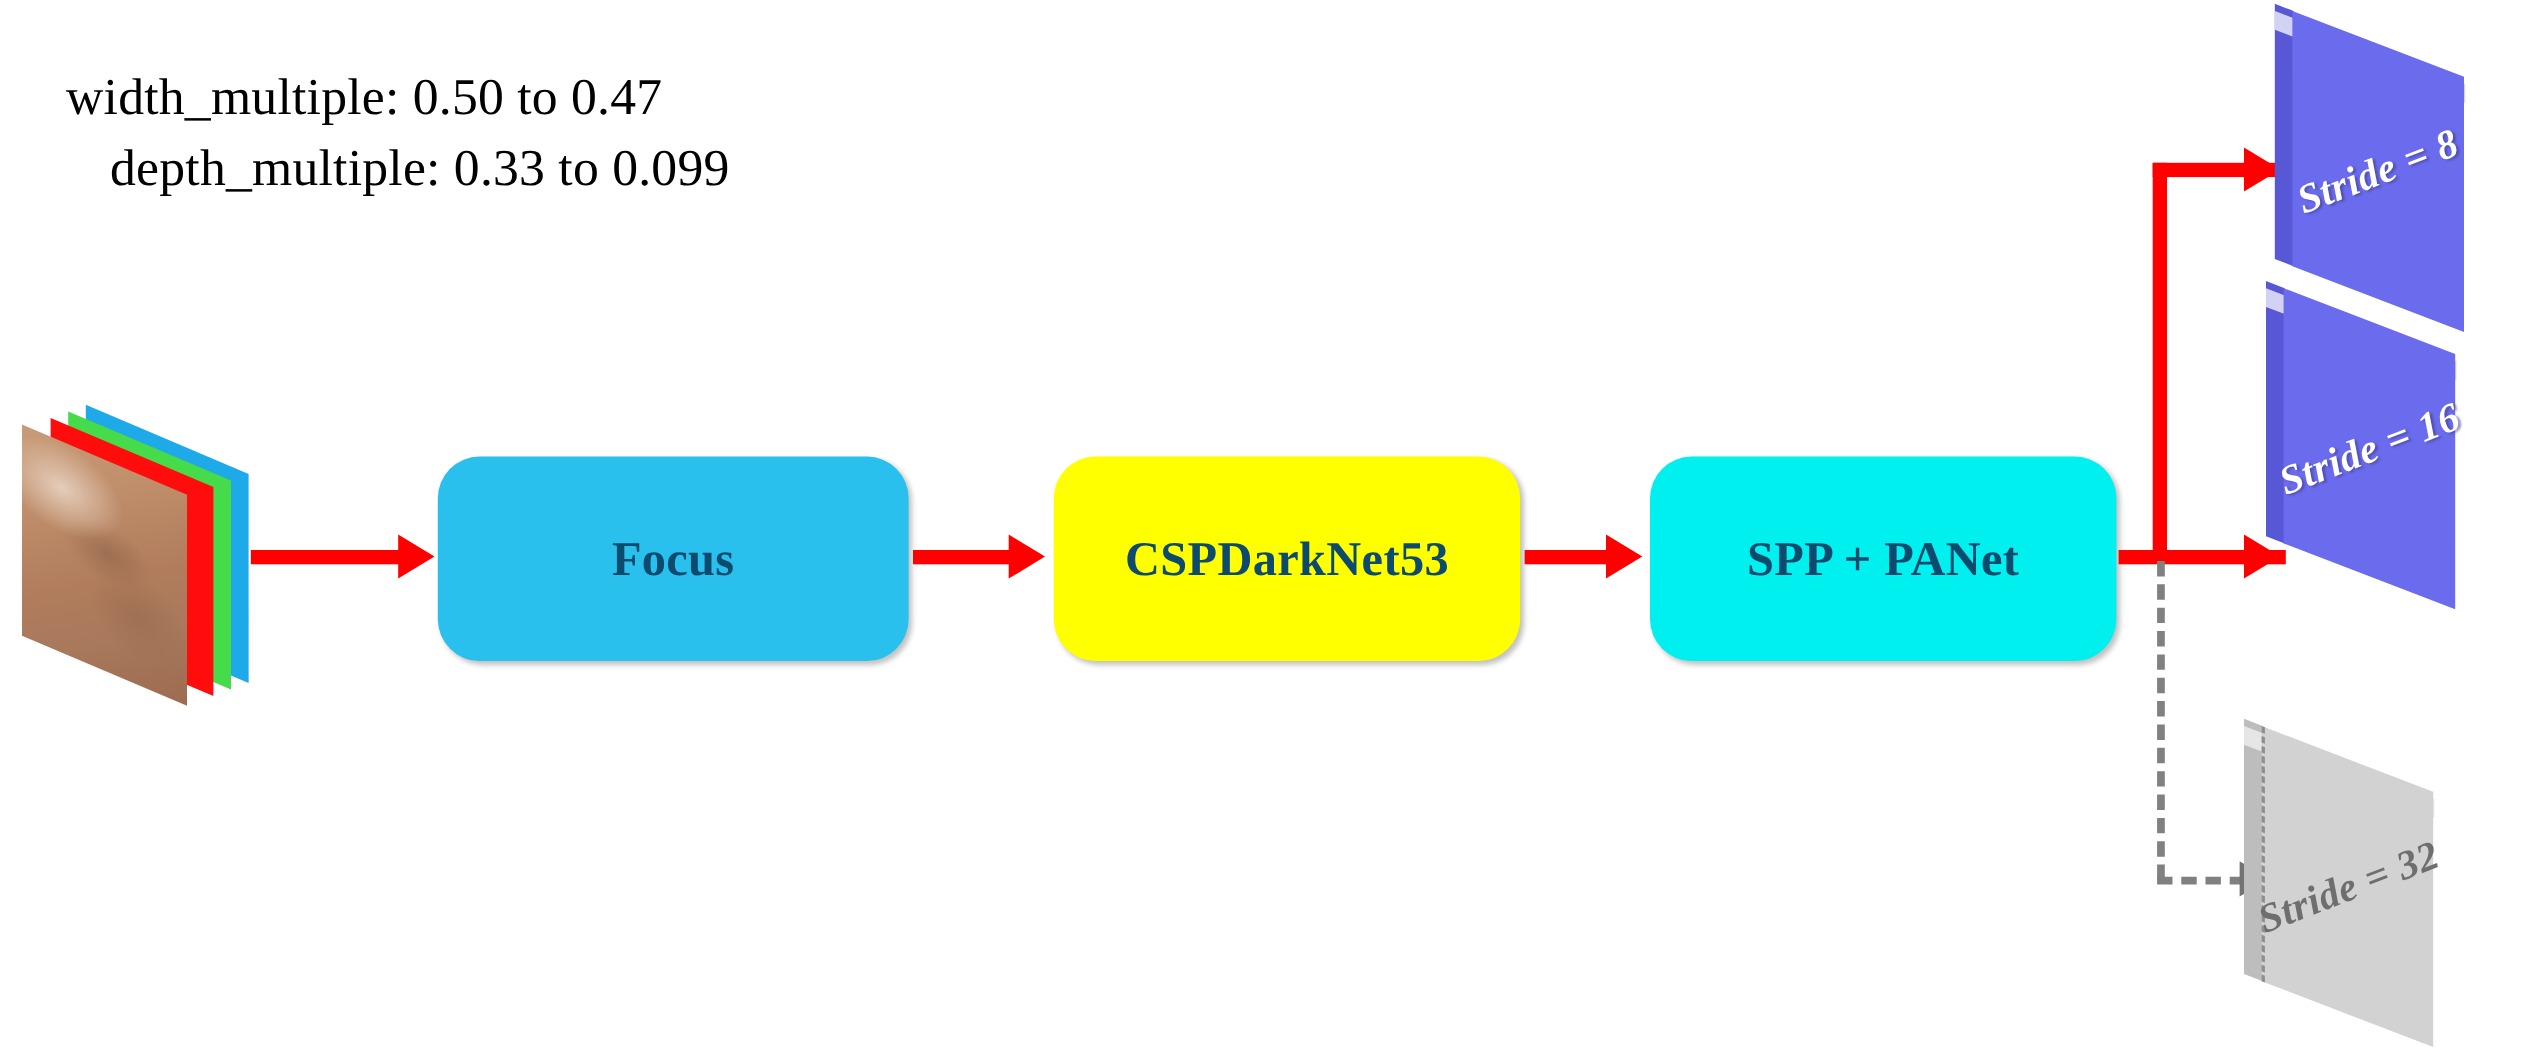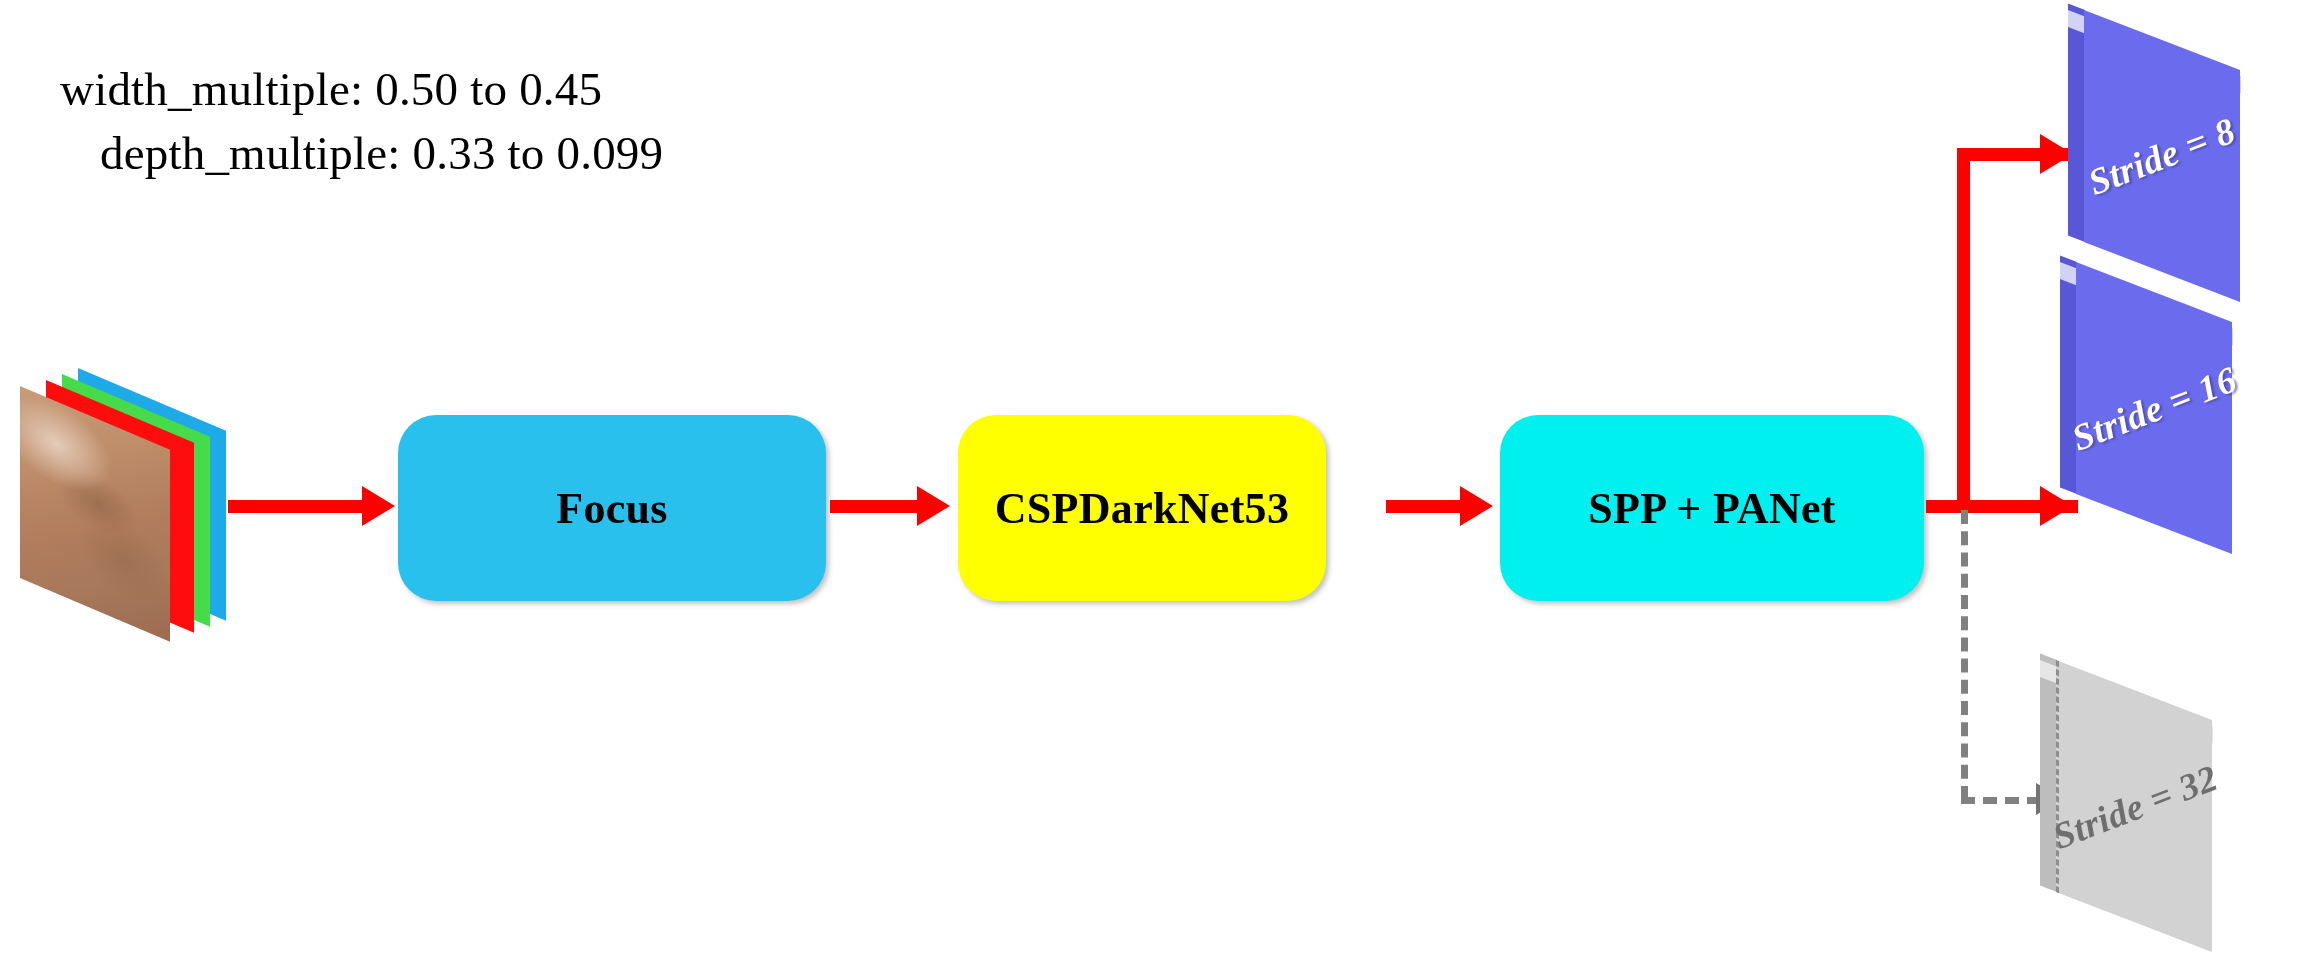--- a/index.html
+++ b/index.html
@@ -40,26 +40,26 @@
     display: flex;
     align-items: center;
     justify-content: center;
     box-sizing: border-box;
     box-shadow: 3px 3px 5px rgba(120,120,120,0.45);
   }
   .proc-box span {
     font-family: "Liberation Serif", serif;
     font-weight: bold;
     font-size: 44px;
-    color: #000000;
+    color: #0c4a6e;
     white-space: nowrap;
     letter-spacing: 0.3px;
   }
   #box-focus  { left: 398px;  width: 428px; background: #29C0EE; }
-  #box-csp    { left: 958px;  width: 368px; background: #FFFF00; }
+  #box-csp    { left: 958px;  width: 424px; background: #FFFF00; }
   #box-spp    { left: 1500px; width: 424px; background: #00EFEF; align-items: center; }
 
   
   .rline {
     position: absolute;
     background: #FF0000;
   }
   .rhead {
     position: absolute;
     width: 0; height: 0;
@@ -208,21 +208,21 @@
       radial-gradient(ellipse 45% 30% at 70% 68%, rgba(150,104,74,0.55) 0%, rgba(0,0,0,0) 65%),
       radial-gradient(ellipse 38% 20% at 52% 44%, rgba(118,80,56,0.38) 0%, rgba(0,0,0,0) 70%),
       linear-gradient(148deg, #C99C79 0%, #BE8C69 30%, #B07C5C 56%, #A9795C 74%, #9C6B50 100%);
   }
 </style>
 </head>
 <body>
 
 <div id="canvas">
 
-  <div class="note l1">width_multiple: 0.50 to 0.45</div>
+  <div class="note l1">width_multiple: 0.50 to 0.47</div>
   <div class="note l2">depth_multiple: 0.33 to 0.099</div>
 
   <div id="input-stack">
     <div class="chan" id="chan-b"></div>
     <div class="chan" id="chan-g"></div>
     <div class="chan" id="chan-r"></div>
     <div id="photo"></div>
   </div>
 
   <div class="rline" id="a1-line"></div>

